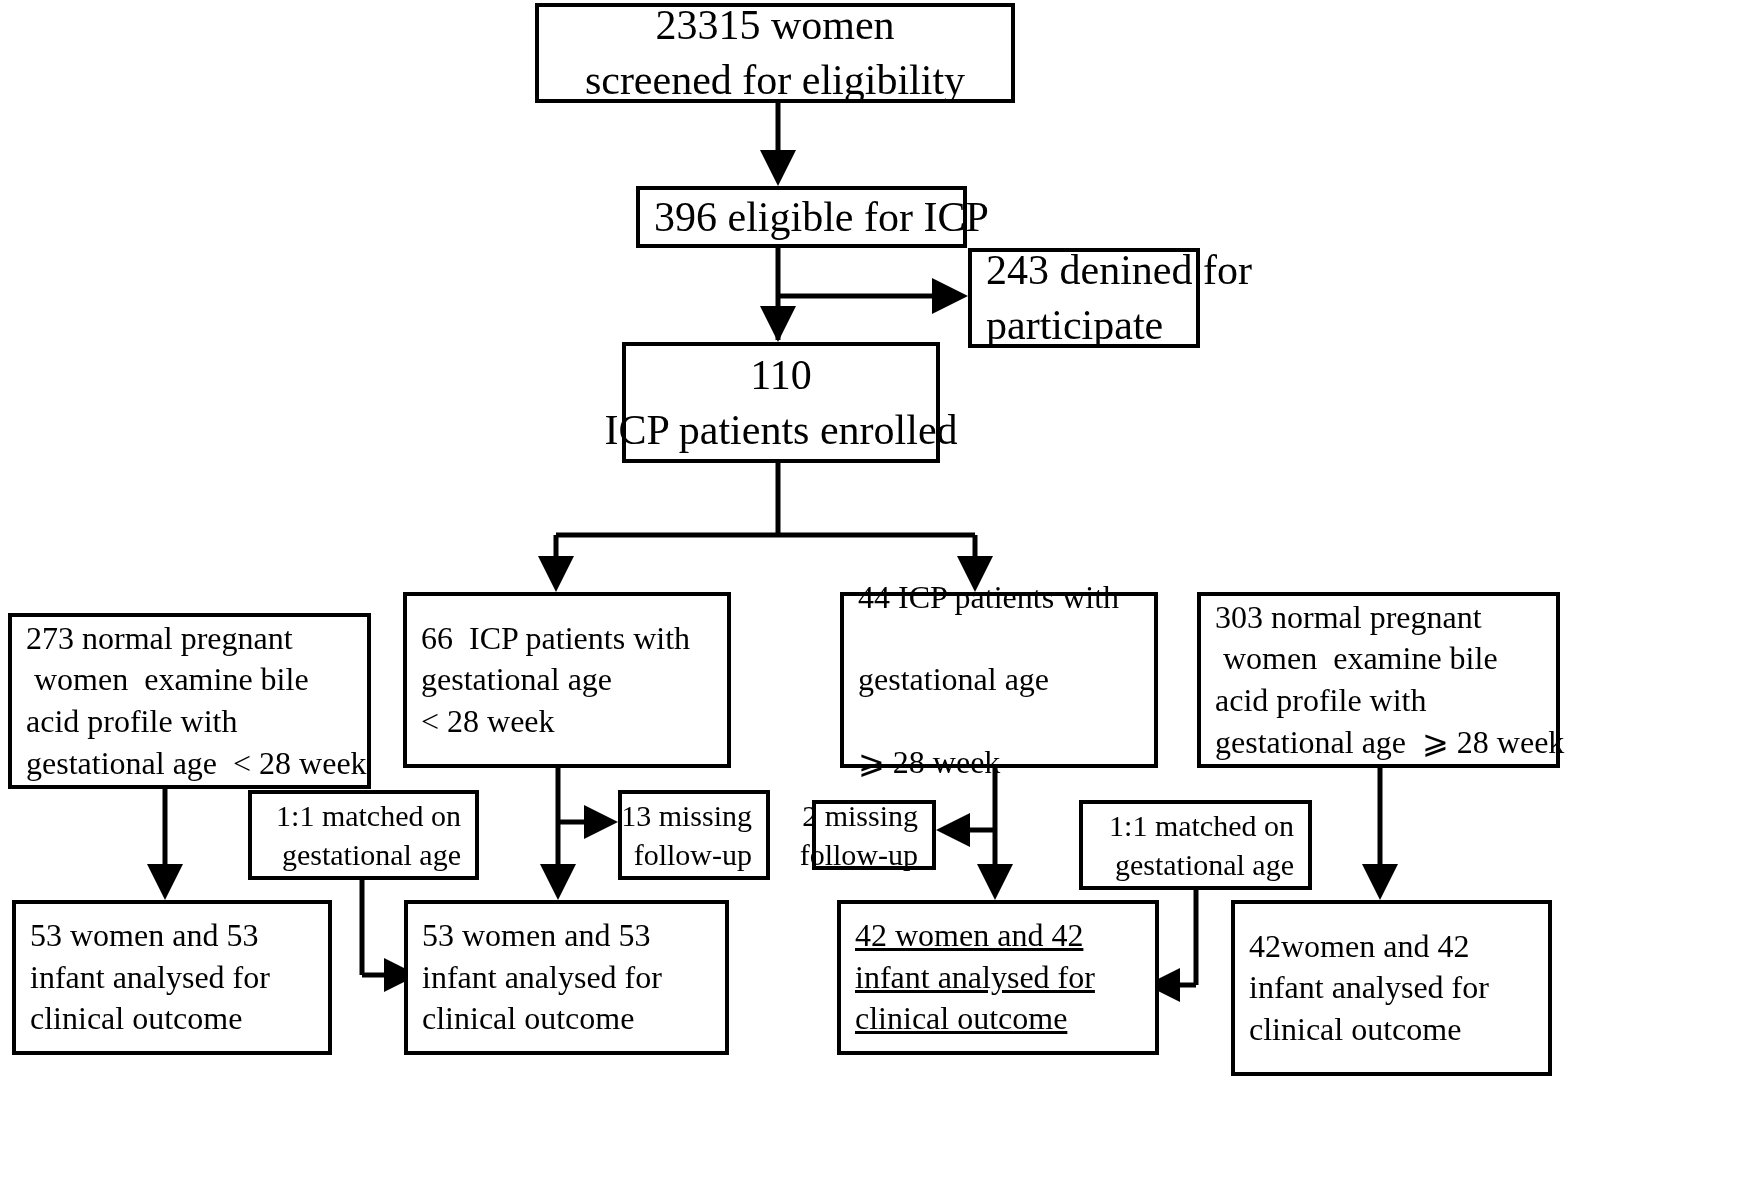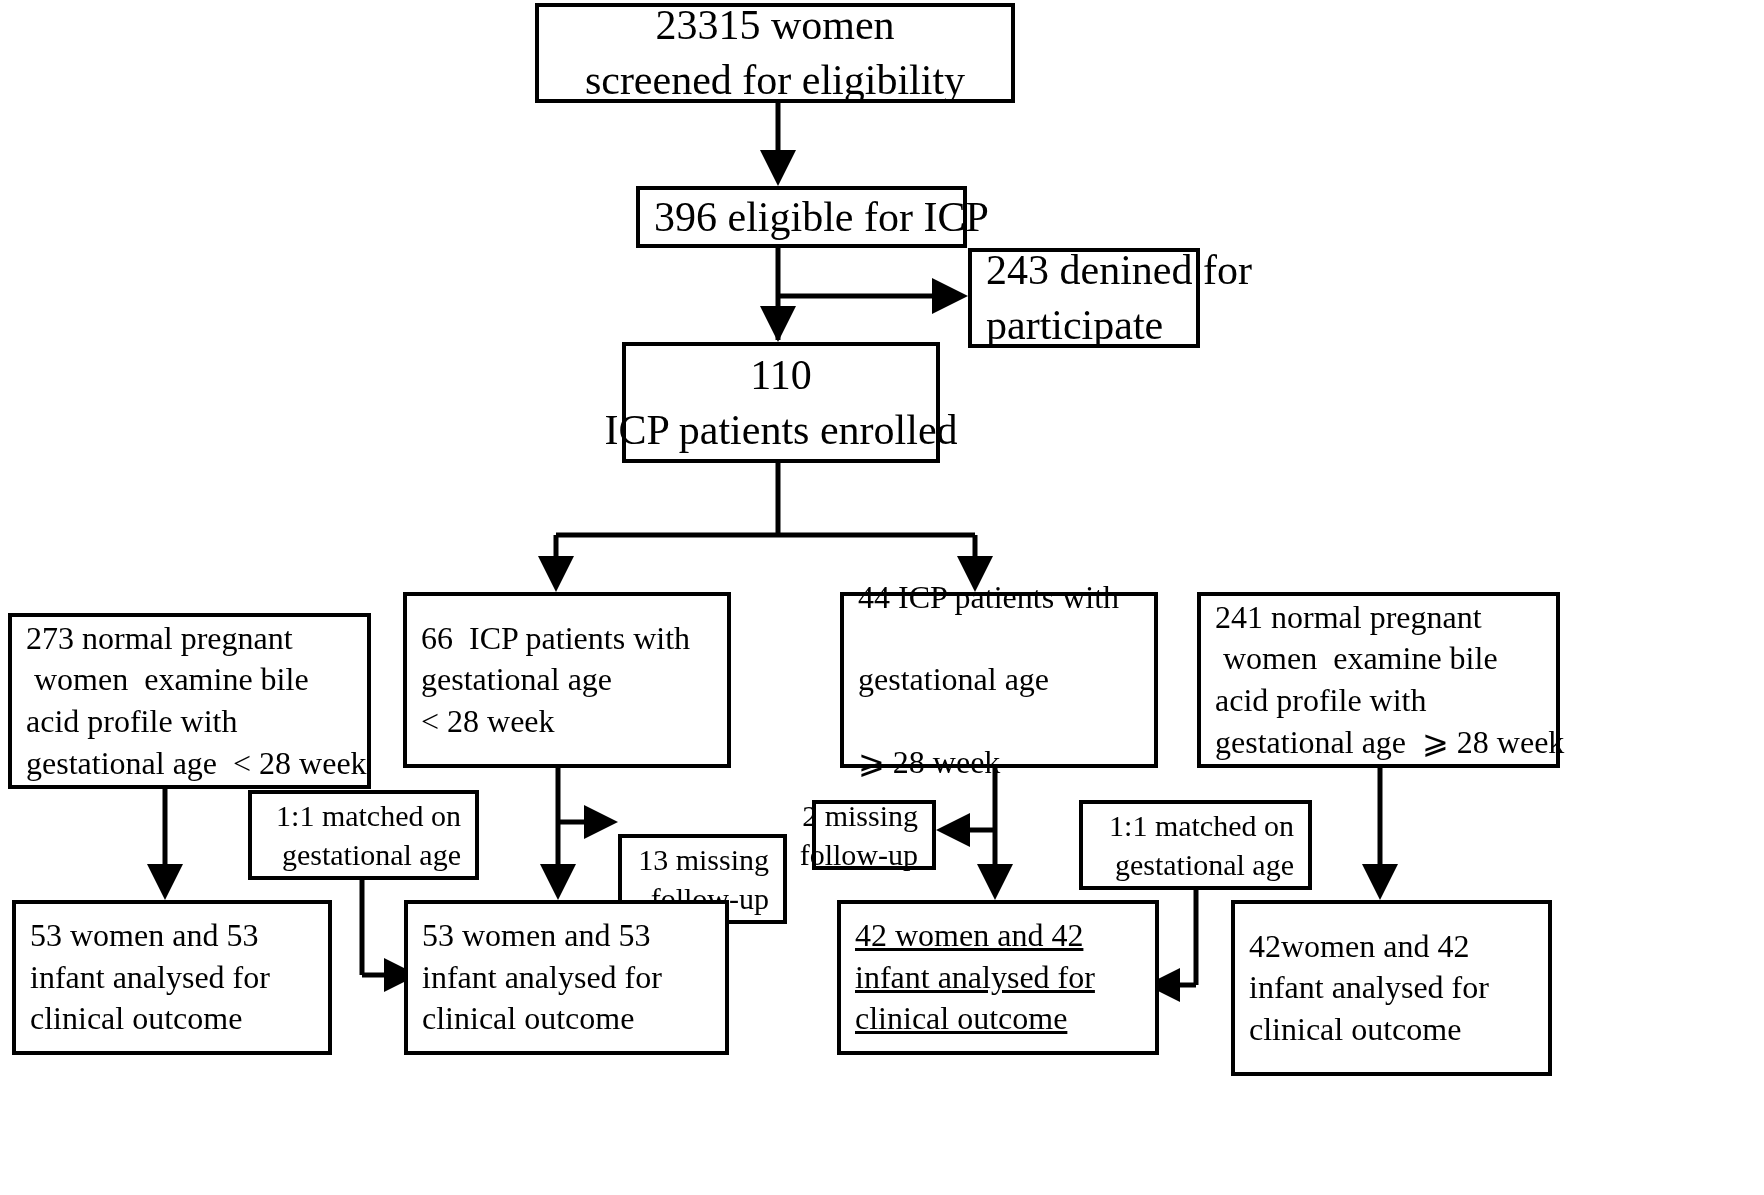--- a/index.html
+++ b/index.html
@@ -135,32 +135,32 @@
     <span class="line">&lt; 28 week</span>
   </div>
 
   <div class="box left fs-mid" style="left:840px; top:592px; width:318px; height:176px;gap:41px;">
     <span class="line">44 ICP patients with</span>
     <span class="line">gestational age</span>
     <span class="line">⩾ 28 week</span>
   </div>
 
   <div class="box left fs-mid" style="left:1197px; top:592px; width:363px; height:176px;">
-    <span class="line">241 normal pregnant</span>
+    <span class="line">303 normal pregnant</span>
     <span class="line"> women  examine bile</span>
     <span class="line">acid profile with</span>
     <span class="line">gestational age  ⩾ 28 week</span>
   </div>
 
   <div class="box left fs-small" style="left:248px; top:790px; width:231px; height:90px;">
     <span class="line">1:1 matched on</span>
     <span class="line">gestational age</span>
   </div>
 
-  <div class="box left fs-small" style="left:618px; top:790px; width:169px; height:90px;margin-top:44px;">
+  <div class="box left fs-small" style="left:618px; top:790px; width:152px; height:90px;">
     <span class="line">13 missing</span>
     <span class="line">follow-up</span>
   </div>
 
   <div class="box left fs-small" style="left:812px; top:800px; width:124px; height:70px;">
     <span class="line">2 missing</span>
     <span class="line">follow-up</span>
   </div>
 
   <div class="box left fs-small" style="left:1079px; top:800px; width:233px; height:90px;">

